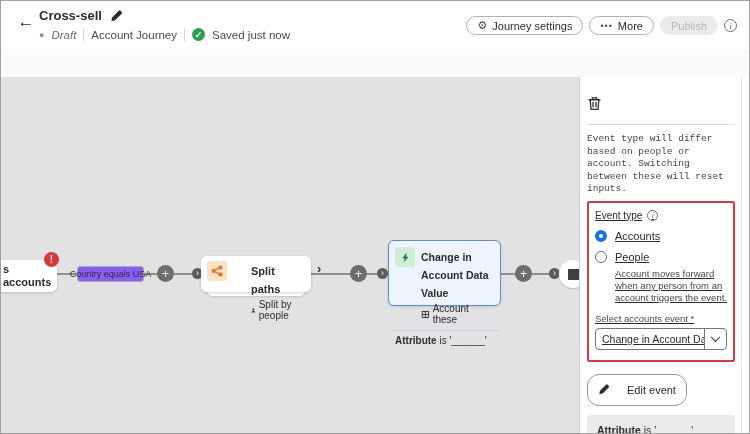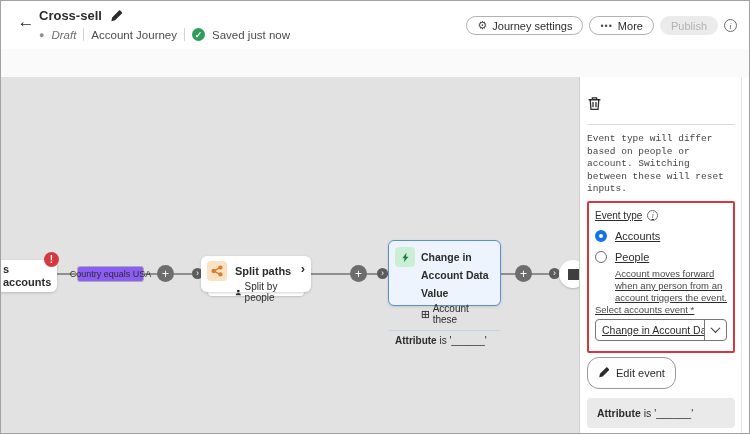--- a/index.html
+++ b/index.html
@@ -33,21 +33,21 @@
   
   .canvas { position:absolute; left:0; top:76px; width:750px; height:358px; background:#e2e2e2; }
   .flowline { position:absolute; left:0; top:196px; width:578px; height:2px; background:#8f8f8f; }
   .ncard { position:absolute; background:#fff; border-radius:6px; box-shadow:0 1px 3px rgba(0,0,0,.18); }
   .readcard { left:-62px; top:183px; width:118px; height:32px; padding:3px 4px 3px 64px; font-size:11px; font-weight:bold; line-height:13px; }
   .errbadge { position:absolute; left:43px; top:175px; width:15px; height:15px; border-radius:50%; background:#d7373f; color:#fff; font-size:10px; font-weight:bold; display:flex; align-items:center; justify-content:center; z-index:3; }
   .pill { position:absolute; left:76px; top:189px; width:67px; height:16px; background:#8b5cf6; border:1px solid #ababab; border-radius:3px; font-size:9px; color:#2c2c2c; display:flex; align-items:center; justify-content:center; white-space:nowrap; }
   .plus { position:absolute; width:17px; height:17px; border-radius:50%; background:#6d6d6d; color:#fff; font-size:12px; display:flex; align-items:center; justify-content:center; top:188px; cursor:pointer; line-height:1; }
   .chevc { position:absolute; width:11px; height:11px; border-radius:50%; background:#5c5c5c; color:#fff; font-size:9px; display:flex; align-items:center; justify-content:center; top:191px; line-height:1; padding-bottom:1px; }
   .splitstack { position:absolute; left:207px; top:209px; width:96px; height:10px; background:#fff; border-radius:0 0 4px 4px; box-shadow:0 1px 2px rgba(0,0,0,.15); }
-  .splitcard { left:200px; top:179px; width:110px; height:36px; padding:5px 6px; display:flex; align-items:flex-start; gap:8px; z-index:2; }
+  .splitcard { left:200px; top:179px; width:110px; height:36px; padding:5px 6px; display:flex; align-items:flex-start; gap:24px; z-index:2; }
   .icsq { width:20px; height:20px; border-radius:4px; display:flex; align-items:center; justify-content:center; flex:none; }
   .ic-orange { background:#fbe2c2; color:#d97b2c; }
   .ic-green { background:#cdeed6; color:#1b7a45; }
   .splitcard .ntitle { font-size:11px; font-weight:bold; line-height:12px; }
   .nsub { display:flex; align-items:center; gap:3px; font-size:10px; color:#2c2c2c; margin-top:2px; }
   .ncaret { margin-left:auto; font-size:13px; font-weight:bold; color:#2c2c2c; }
   .eventcard { position:absolute; left:387px; top:163px; width:113px; height:66px; background:#eef4fd; border:1.5px solid #5a8ed6; border-radius:6px; z-index:2; box-shadow:0 1px 3px rgba(0,0,0,.12); }
   .ec-top { display:flex; gap:6px; padding:6px 6px 4px 6px; }
   .eventcard .ntitle { font-size:10.5px; font-weight:bold; line-height:12px; }
   .ec-div { border-top:1px solid #c3d4ea; margin:1px 0 0 0; }
@@ -66,26 +66,26 @@
   .pdesc { font-size:9.5px; line-height:12.5px; color:#464646;font-family:Liberation Mono, monospace; }
   .redbox { margin-top:5px; border:2px solid #d7373f; border-radius:2px; padding:7px 6px 10px 6px;text-decoration:underline; }
   .etlabel { display:flex; align-items:center; gap:5px; font-size:10px; color:#2c2c2c; }
   .infoc.sm { width:11px; height:11px; font-size:8px; }
   .radio-row { display:flex; align-items:center; gap:8px; margin-top:9px; cursor:pointer; }
   .radio { width:12px; height:12px; border-radius:50%; background:#fff; flex:none; }
   .radio.on { border:4px solid #1473e6; }
   .radio.off { border:1.5px solid #6e6e6e; }
   .rlabel { font-size:11px; color:#2c2c2c; }
   .phelp { margin:5px 0 0 20px; font-size:9.5px; line-height:12px; color:#464646; }
-  .sellabel { font-size:9.5px; color:#4b4b4b; }
+  .sellabel { margin-top:9px; font-size:9.5px; color:#4b4b4b; }
   .selbox { margin-top:4px; height:22px; border:1px solid #767676; border-radius:4px; background:#fff; display:flex; align-items:center; cursor:pointer; }
   .selval { flex:1; font-size:10.5px; padding:0 6px; white-space:nowrap; overflow:hidden; }
   .selcaret { width:22px; align-self:stretch; border-left:1px solid #767676; display:flex; align-items:center; justify-content:center; }
   .care { width:7px; height:7px; border-right:1.5px solid #2c2c2c; border-bottom:1.5px solid #2c2c2c; transform:rotate(45deg) translate(-1px,-1px); }
-  .editbtn { margin-top:4px; display:inline-flex; align-items:center; gap:7px; height:32px; padding:0 10px; border:1px solid #989898; border-radius:12px; background:#fff; font-size:11px; color:#2c2c2c; cursor:pointer; font-family:inherit; }
+  .editbtn { margin-top:12px; display:inline-flex; align-items:center; gap:18px; height:32px; padding:0 10px; border:1px solid #989898; border-radius:12px; background:#fff; font-size:11px; color:#2c2c2c; cursor:pointer; font-family:inherit; }
   .attrbox { margin-top:9px; background:#eaeaea; border-radius:4px; padding:9px 10px; font-size:10.5px; color:#2c2c2c; }
   svg { display:block; }
 </style>
 </head>
 <body>
 
 <div class="app">
 
   <div class="hdr">
     <button class="back">←</button>

